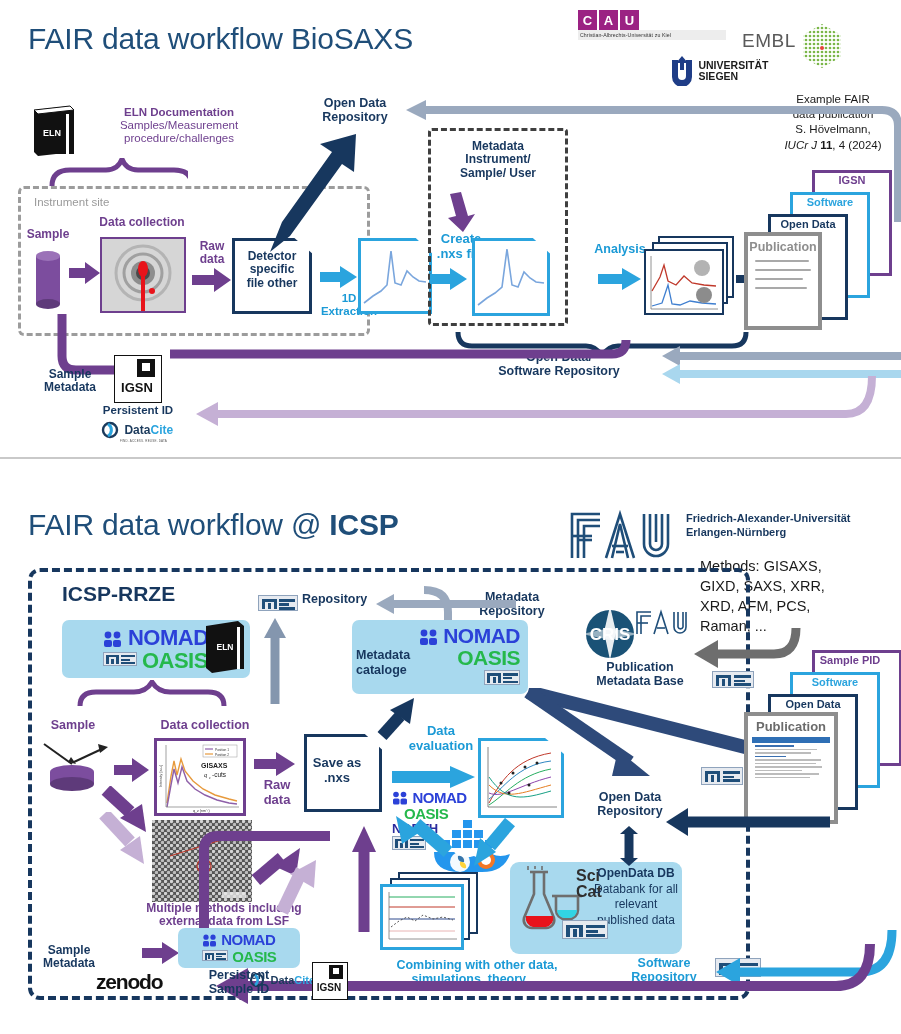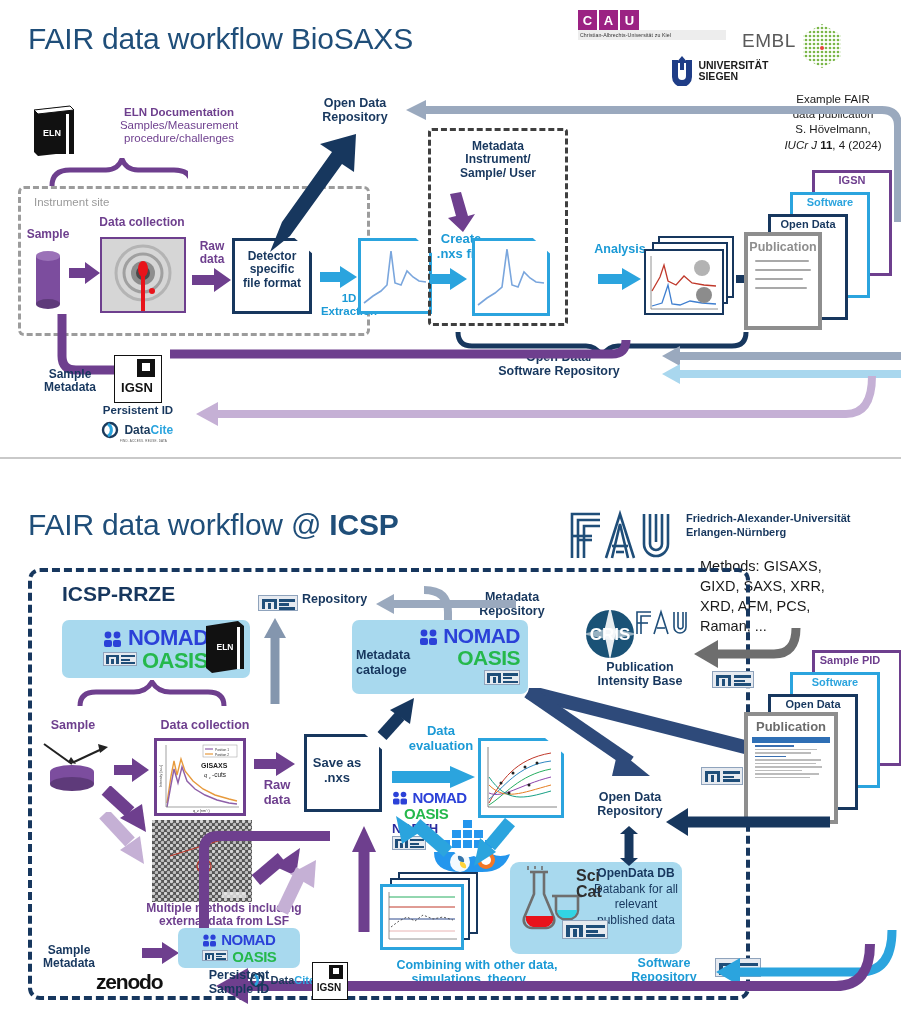--- a/index.html
+++ b/index.html
@@ -156,21 +156,21 @@
 </div>
 <svg class="abs" width="40" height="24" style="left:192px;top:268px;">
   <path d="M0 7 H22 V0 L39 12 L22 24 V17 H0 Z" fill="#6E3F8E"></path>
 </svg>
 
 
 <div class="abs nbox foldn" style="left:232px;top:238px;width:80px;height:76px;"></div>
 <div class="abs navy lbl" style="left:232px;top:250px;width:80px;font-size:12px;">
   <div>Detector</div>
   <div>specific</div>
-  <div>file format</div>
+  <div>file other</div>
 </div>
 
 <svg class="abs" width="38" height="22" style="left:320px;top:266px;">
   <path d="M0 6 H20 V0 L37 11 L20 22 V16 H0 Z" fill="#2BA4DE"></path>
 </svg>
 <div class="abs cyan lbl" style="left:312px;top:292px;width:74px;font-size:11.5px;">
   <div>1D</div>
   <div>Extraction</div>
 </div>
 
@@ -496,21 +496,21 @@
     <i style="left:3px;top:3px;width:3px;height:11px;"></i>
     <i style="left:9px;top:7px;width:3px;height:7px;"></i>
     <i style="left:15px;top:3px;width:3px;height:11px;"></i>
     <i style="left:21px;top:3px;width:17px;height:3px;"></i>
     <i style="left:21px;top:7.5px;width:11px;height:2.5px;"></i>
     <i style="left:21px;top:11px;width:17px;height:3px;"></i>
   </div>
 </div>
 <div class="abs navy lbl" style="left:560px;top:660px;width:160px;font-size:12.5px;">
   <div>Publication</div>
-  <div>Intensity Base</div>
+  <div>Metadata Base</div>
 </div>
 
 
 <svg class="abs" width="130" height="62" style="left:676px;top:626px;">
   <path d="M120 2 q0,26 -22,26 L42 28" stroke="#6E6E6E" stroke-width="9" fill="none"></path>
   <path d="M42 14 L18 28 L42 42 Z" fill="#6E6E6E"></path>
 </svg>
 
 
 <div class="abs purple lbl" style="left:36px;top:718px;width:74px;font-size:12.5px;">Sample</div>

